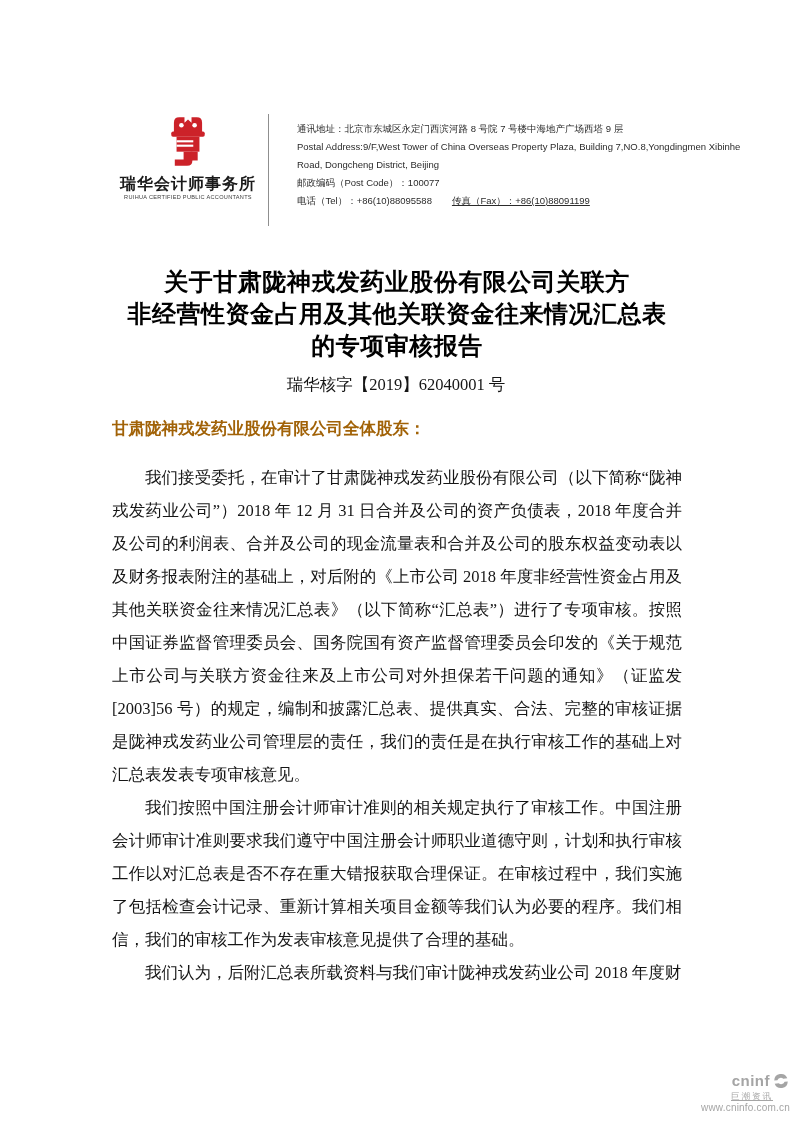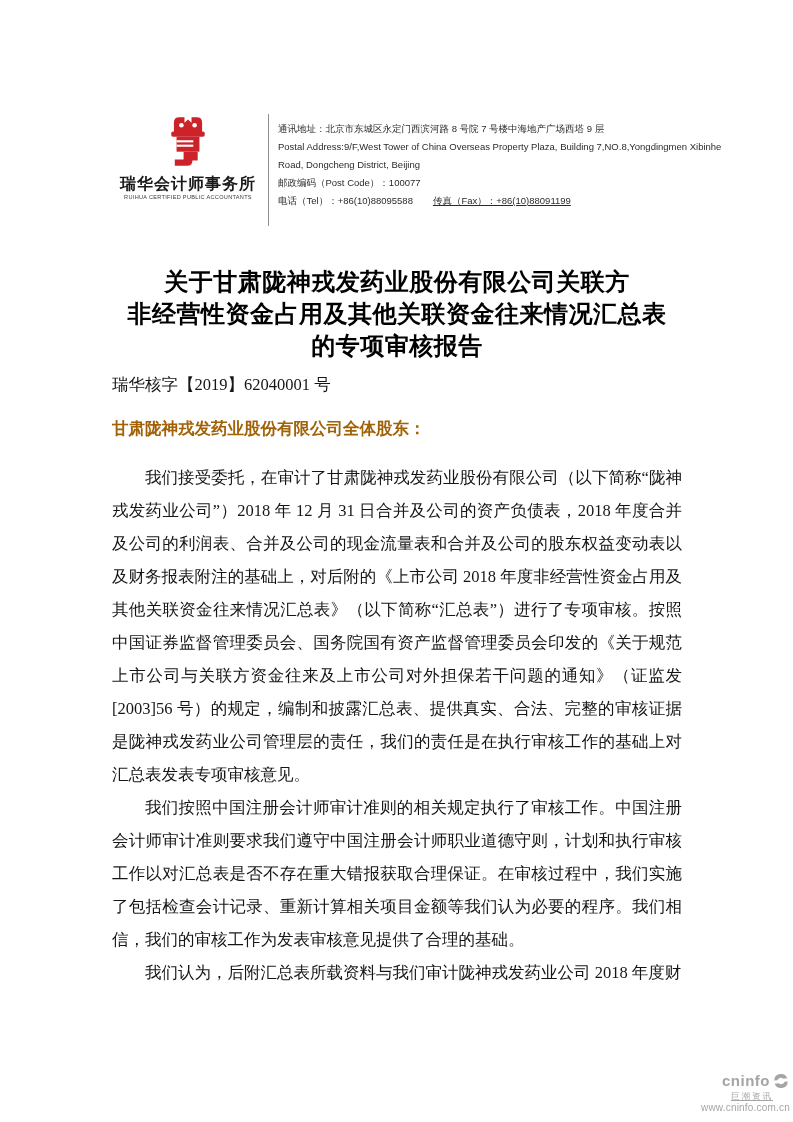--- a/index.html
+++ b/index.html
@@ -60,20 +60,21 @@
     height: 112px;
     flex: 0 0 auto;
   }
   .contact {
     padding-top: 8px;
     font-family: "Liberation Sans", "DejaVu Sans", sans-serif;
     font-size: 9.5px;
     line-height: 18px;
     color: #2b2b2b;
     width: 430px;
+    margin-left: 19px;
   }
   .contact .row { white-space: nowrap; }
   .contact .fax { margin-left: 20px; text-decoration: underline; }
 
   
   .doc {
     position: absolute;
     left: 112px;
     top: 266px;
     width: 570px;
@@ -83,21 +84,21 @@
     margin: 0;
     text-align: center;
     font-size: 24px;
     font-weight: bold;
     line-height: 32px;
     color: #000;
     letter-spacing: 0.5px;
   }
   .refno {
     margin-top: 13px;
-    text-align: left;
+    text-align: center;
     font-size: 16.5px;
     line-height: 20px;
     padding-right: 2px;
   }
   .salutation {
     margin-top: 21px;
     font-weight: bold;
     font-size: 16.5px;
     line-height: 26px;
     color: #a16207;
@@ -197,21 +198,21 @@
 
     <div class="salutation">甘肃陇神戎发药业股份有限公司全体股东：</div>
 
     <p class="first">我们接受委托，在审计了甘肃陇神戎发药业股份有限公司（以下简称“陇神戎发药业公司”）2018 年 12 月 31 日合并及公司的资产负债表，2018 年度合并及公司的利润表、合并及公司的现金流量表和合并及公司的股东权益变动表以及财务报表附注的基础上，对后附的《上市公司 2018 年度非经营性资金占用及其他关联资金往来情况汇总表》（以下简称“汇总表”）进行了专项审核。按照中国证券监督管理委员会、国务院国有资产监督管理委员会印发的《关于规范上市公司与关联方资金往来及上市公司对外担保若干问题的通知》（证监发[2003]56 号）的规定，编制和披露汇总表、提供真实、合法、完整的审核证据是陇神戎发药业公司管理层的责任，我们的责任是在执行审核工作的基础上对汇总表发表专项审核意见。</p>
     <p>我们按照中国注册会计师审计准则的相关规定执行了审核工作。中国注册会计师审计准则要求我们遵守中国注册会计师职业道德守则，计划和执行审核工作以对汇总表是否不存在重大错报获取合理保证。在审核过程中，我们实施了包括检查会计记录、重新计算相关项目金额等我们认为必要的程序。我们相信，我们的审核工作为发表审核意见提供了合理的基础。</p>
     <p>我们认为，后附汇总表所载资料与我们审计陇神戎发药业公司 2018 年度财</p>
   </div>
 
   <div class="watermark">
     <div class="wm-logo-row">
-      <span class="wm-word">cninfo</span>
+      <span class="wm-word">cninf</span>
       <svg class="wm-swirl" viewBox="0 0 20 20" aria-hidden="true">
         <g fill="#a5a5a5">
           <path d="M2.5 9.5 A7.5 7.5 0 0 1 17 7 L12.5 7.6 A4 4 0 0 0 6 9.2 Z"></path>
           <path d="M17.5 10.5 A7.5 7.5 0 0 1 3 13 L7.5 12.4 A4 4 0 0 0 14 10.8 Z"></path>
         </g>
       </svg>
     </div>
     <div class="wm-cn">巨潮资讯</div>
     <div class="wm-url">www.cninfo.com.cn</div>
   </div>

